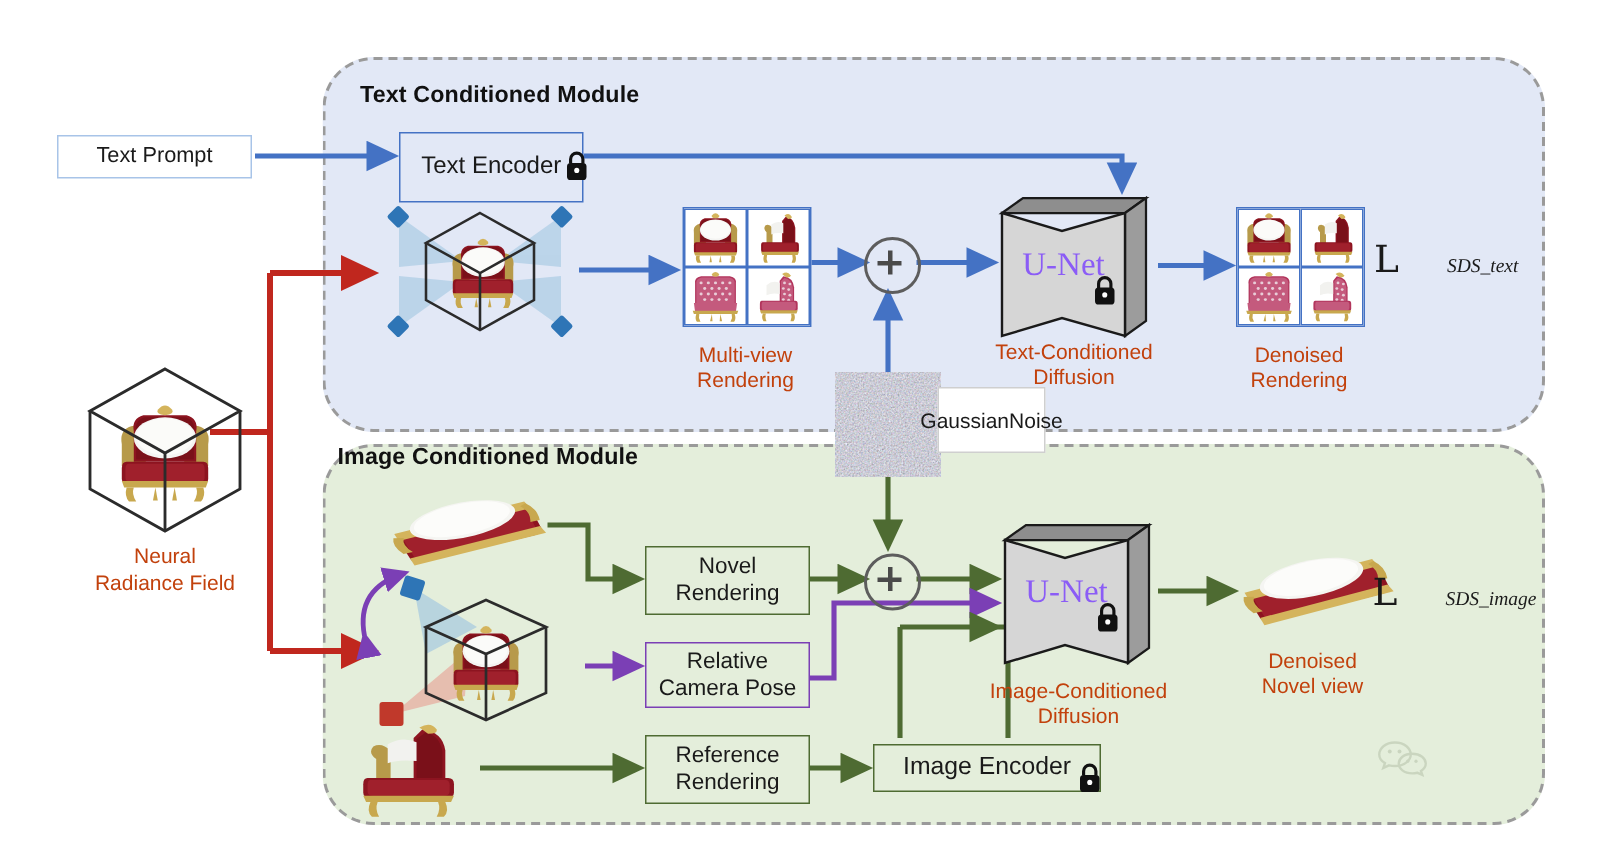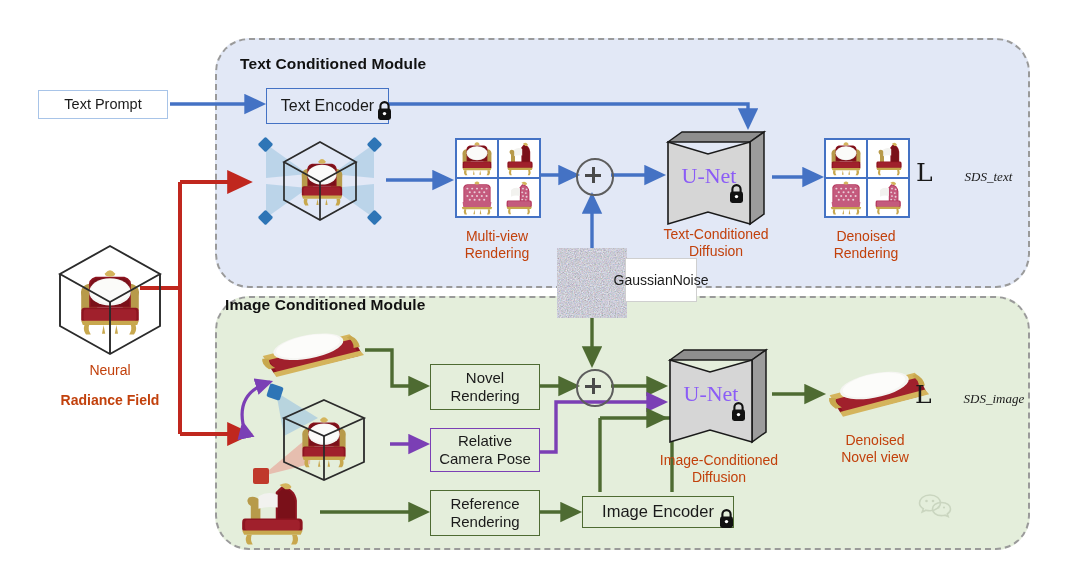--- a/index.html
+++ b/index.html
@@ -248,24 +248,24 @@
     <svg x="30" y="26" width="80" height="72" viewBox="0 0 100 100" preserveAspectRatio="none">
       <use href="#chair-front"></use>
     </svg>
     <g fill="none" stroke="#2b2b2b" stroke-width="1.9">
       <path d="M70 6 L120 34 L70 62 L20 34 Z"></path>
       <path d="M20 34 L20 86 L70 114 L120 86 L120 34"></path>
       <path d="M70 62 L70 114"></path>
     </g>
   </svg>
   <div class="cap" style="left:0;top:122px;width:140px;">Neural</div>
-  <div class="cap" style="left:0;top:152px;width:140px;font-weight:bold;">Radiance Field</div>
-</div>
-
-<div class="box box-blue2" style="left:266px;top:88px;width:123px;height:36px;z-index:6">
+  <div class="cap" style="left:0;top:140px;width:140px;">Radiance Field</div>
+</div>
+
+<div class="box box-blue2" style="left:266px;top:88px;width:123px;height:47px;z-index:6">
   <span>Text Encoder</span>
 </div>
 <svg class="lock" style="left:376px;top:100px;z-index:8" viewBox="0 0 17 21">
   <path d="M4.4 9 V6.2 a4.1 4.1 0 0 1 8.2 0 V9" fill="none" stroke="#111" stroke-width="2.1"></path>
   <rect x="2" y="8.6" width="13" height="11.4" rx="2.4" fill="#111"></rect>
   <circle cx="8.5" cy="13.6" r="1.7" fill="#fff"></circle>
 </svg>
 
 <div class="abs" style="left:250px;top:132px;width:140px;height:98px;z-index:6">
   <svg width="140" height="98" viewBox="0 0 140 98">

